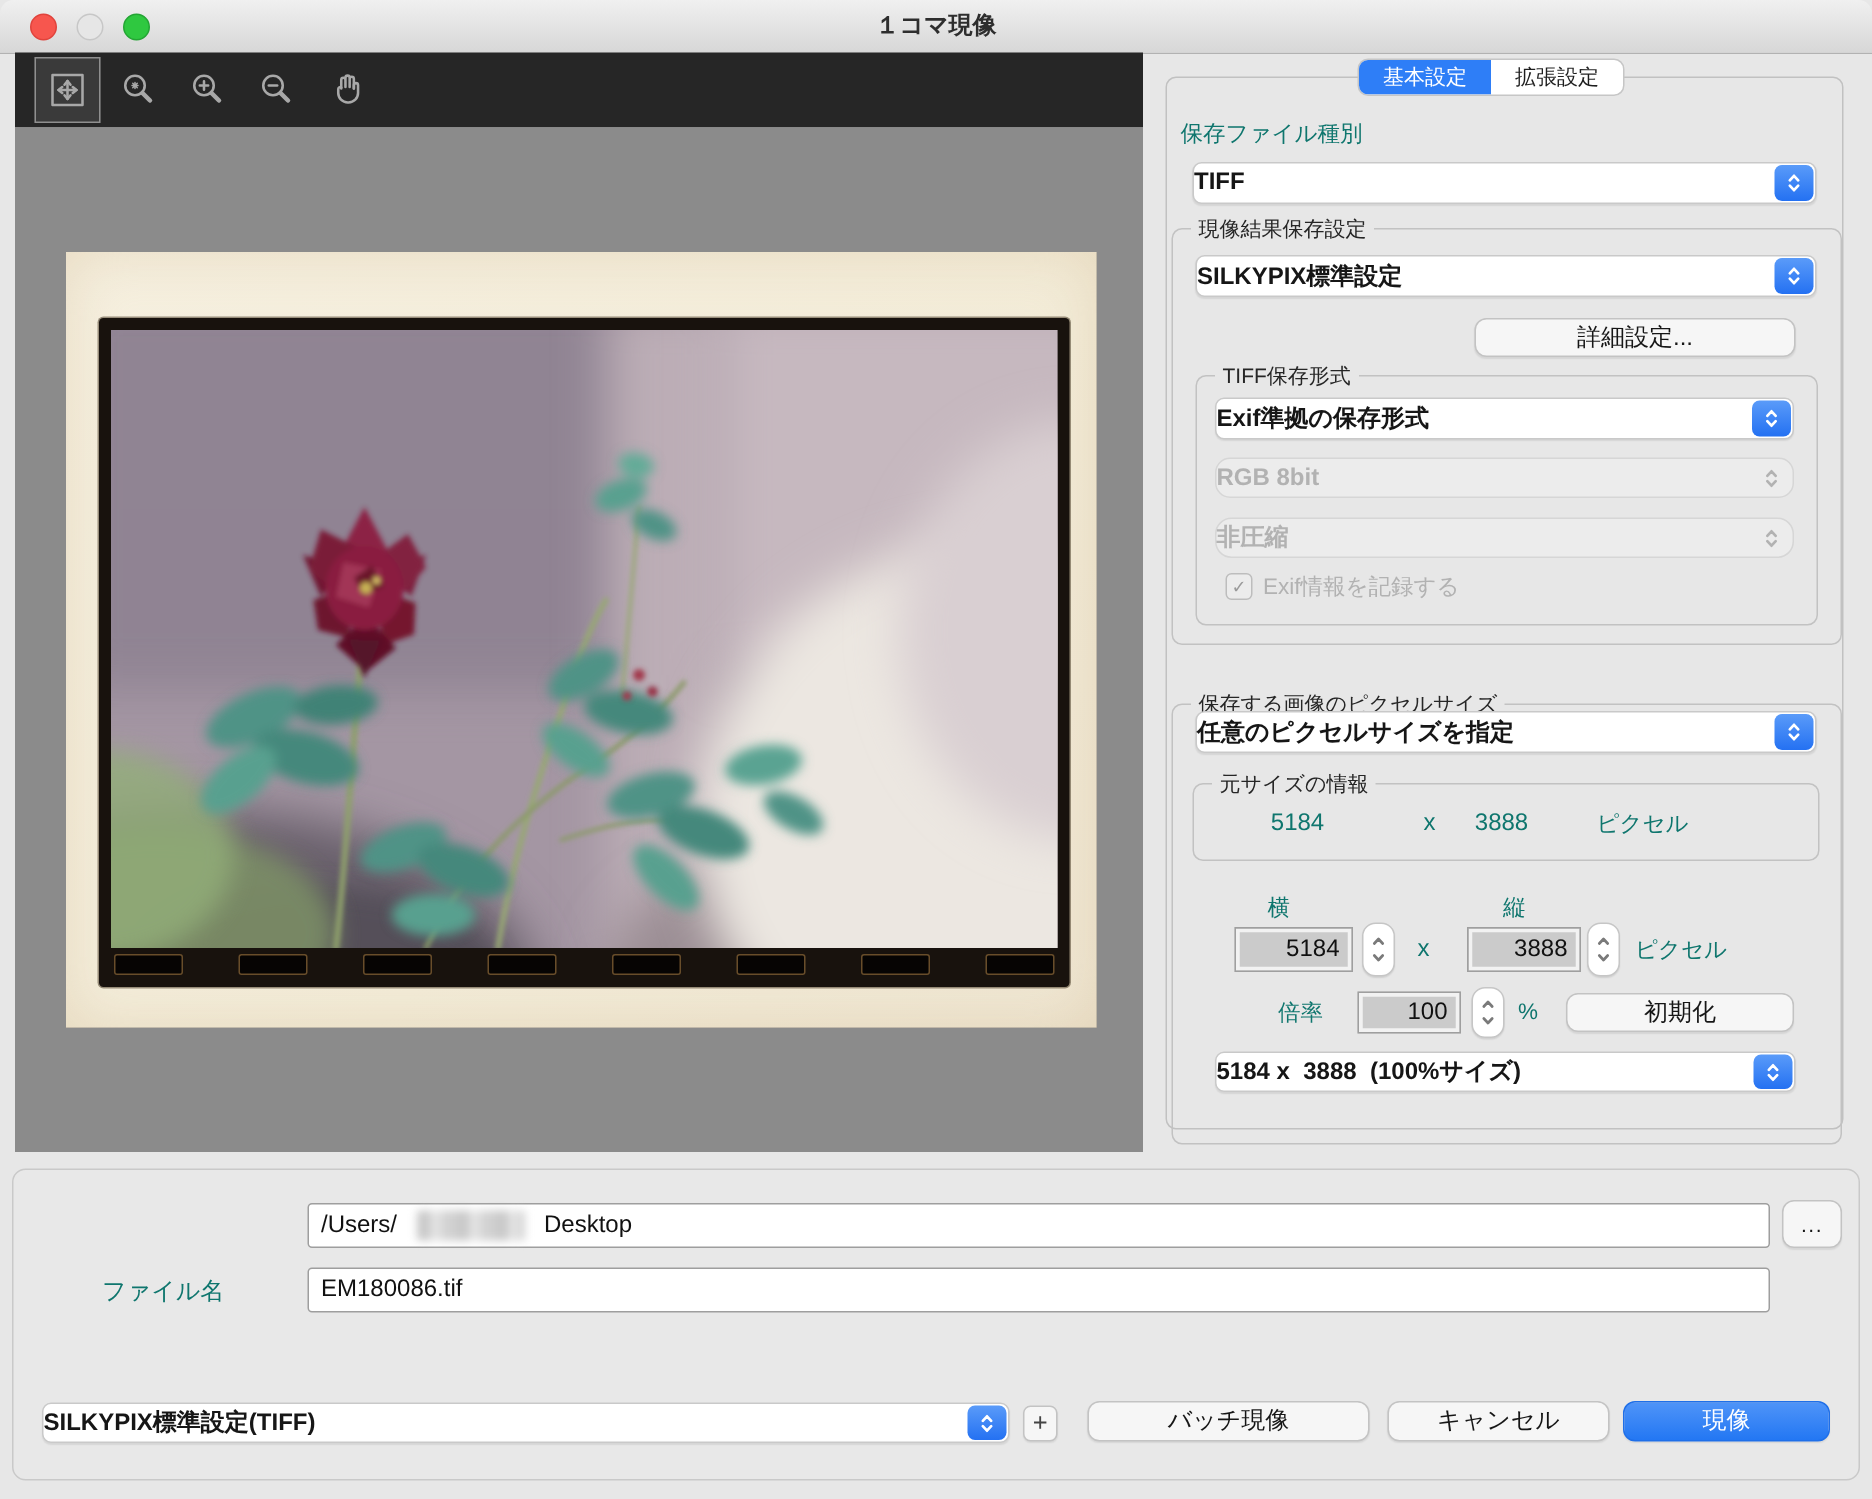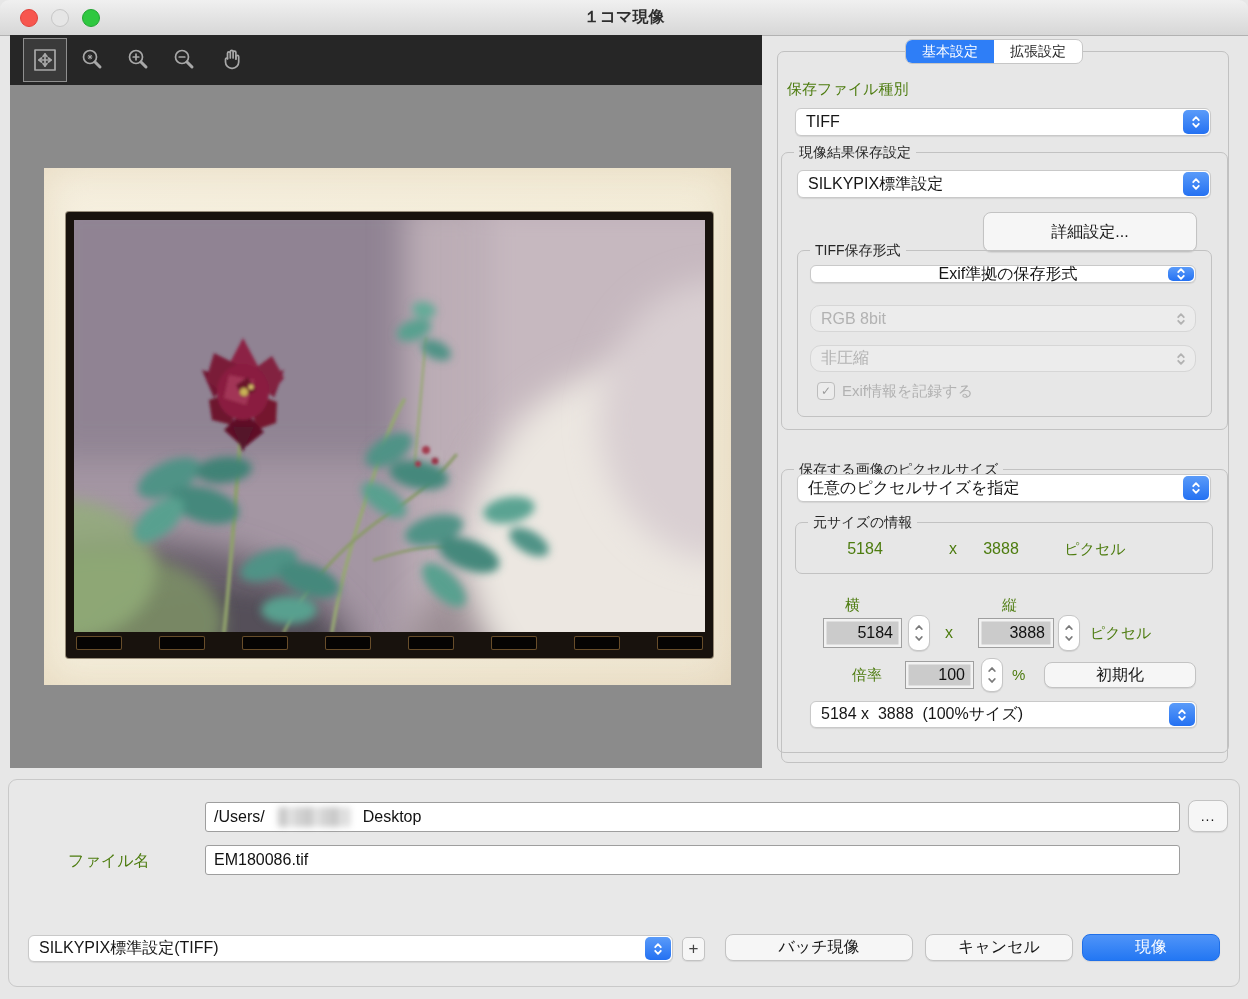--- a/index.html
+++ b/index.html
@@ -32,28 +32,28 @@
   .film svg{position:absolute;left:8px;top:8px;}
   .sprockets{position:absolute;left:10px;right:10px;top:423px;height:16px;display:flex;justify-content:space-between;align-items:center;}
   .hole{width:44px;height:12px;background:#060403;border:1px solid rgba(186,138,74,.55);border-radius:2px;}
   
   .tabpanel{position:absolute;left:777px;top:51px;width:452px;height:702px;
     border:1px solid #c1c1c1;border-radius:7px;box-sizing:border-box;}
   .tabs{position:absolute;left:905px;top:39px;height:25px;display:flex;border-radius:7px;overflow:hidden;
     border:1px solid #c6c6c6;background:#fff;box-sizing:border-box;z-index:5;}
   .tab{padding:0 16px;font-size:14px;display:flex;align-items:center;color:#1e1e1e;}
   .tab.active{background:#2e7ef7;color:#fff;}
-  .label{position:absolute;font-size:15px;color:#4d7c0f;white-space:nowrap;}
+  .label{position:absolute;font-size:15px;color:#0f766e;white-space:nowrap;}
   
   .group{position:absolute;border:1px solid #c2c2c2;border-radius:7px;box-sizing:border-box;}
   .legend{position:absolute;top:-9px;left:12px;background:#e7e7e7;padding:0 5px;font-size:14px;color:#262626;white-space:nowrap;}
   
   .dd{position:absolute;background:#fff;border:1px solid #c9c9c9;border-radius:6px;box-sizing:border-box;
-    display:flex;align-items:center;font-size:16px;color:#161616;padding-left:10px;
-    box-shadow:0 1px 1px rgba(0,0,0,.08);}
+    display:flex;align-items:center;font-size:16px;color:#161616;
+    box-shadow:0 1px 1px rgba(0,0,0,.08);font-weight:bold;}
   .cap{position:absolute;right:1px;top:1px;bottom:1px;width:26px;border-radius:5px;
     background:linear-gradient(#5a9bf9,#2471f2);display:flex;align-items:center;justify-content:center;color:#fff;}
   .dd.disabled{background:#ececec;border-color:#d6d6d6;color:#b2b2b2;box-shadow:none;}
   .dd.disabled .cap{background:none;color:#b2b2b2;}
   .cvv{stroke:currentColor;fill:none;stroke-width:1.8;stroke-linecap:round;stroke-linejoin:round;}
   
   .btn{position:absolute;background:#f6f6f6;border:1px solid #c3c3c3;border-radius:8px;box-sizing:border-box;
     display:flex;align-items:center;justify-content:center;font-size:16px;color:#161616;
     box-shadow:0 1px 1px rgba(0,0,0,.08);}
   .btn.primary{background:linear-gradient(#4f94f8,#2377f3);border-color:#1f6fe8;color:#fff;}
@@ -241,26 +241,26 @@
 </div>
 <div class="dd" style="left:797px;top:170px;width:414px;height:28px;">
   <span>SILKYPIX標準設定</span>
   <span class="cap">
       <svg class="cvv" width="10" height="16" viewBox="0 0 10 16">
         <path d="M2.2 6.2 5 3.2 7.8 6.2"></path>
         <path d="M2.2 9.8 5 12.8 7.8 9.8"></path>
       </svg>
     </span>
 </div>
-<div class="btn" style="left:983px;top:212px;width:214px;height:40px;">詳細設定...</div>
+<div class="btn" style="left:983px;top:212px;width:214px;height:26px;">詳細設定...</div>
 
 <div class="group" style="left:797px;top:250px;width:415px;height:167px;">
   <div class="legend">TIFF保存形式</div>
 </div>
-<div class="dd" style="left:810px;top:265px;width:386px;height:18px;justify-content:center;">
+<div class="dd" style="left:810px;top:265px;width:386px;height:28px;">
   <span>Exif準拠の保存形式</span>
   <span class="cap">
       <svg class="cvv" width="10" height="16" viewBox="0 0 10 16">
         <path d="M2.2 6.2 5 3.2 7.8 6.2"></path>
         <path d="M2.2 9.8 5 12.8 7.8 9.8"></path>
       </svg>
     </span>
 </div>
 <div class="dd disabled" style="left:810px;top:305px;width:386px;height:27px;border-radius:10px;">
   <span>RGB 8bit</span>

